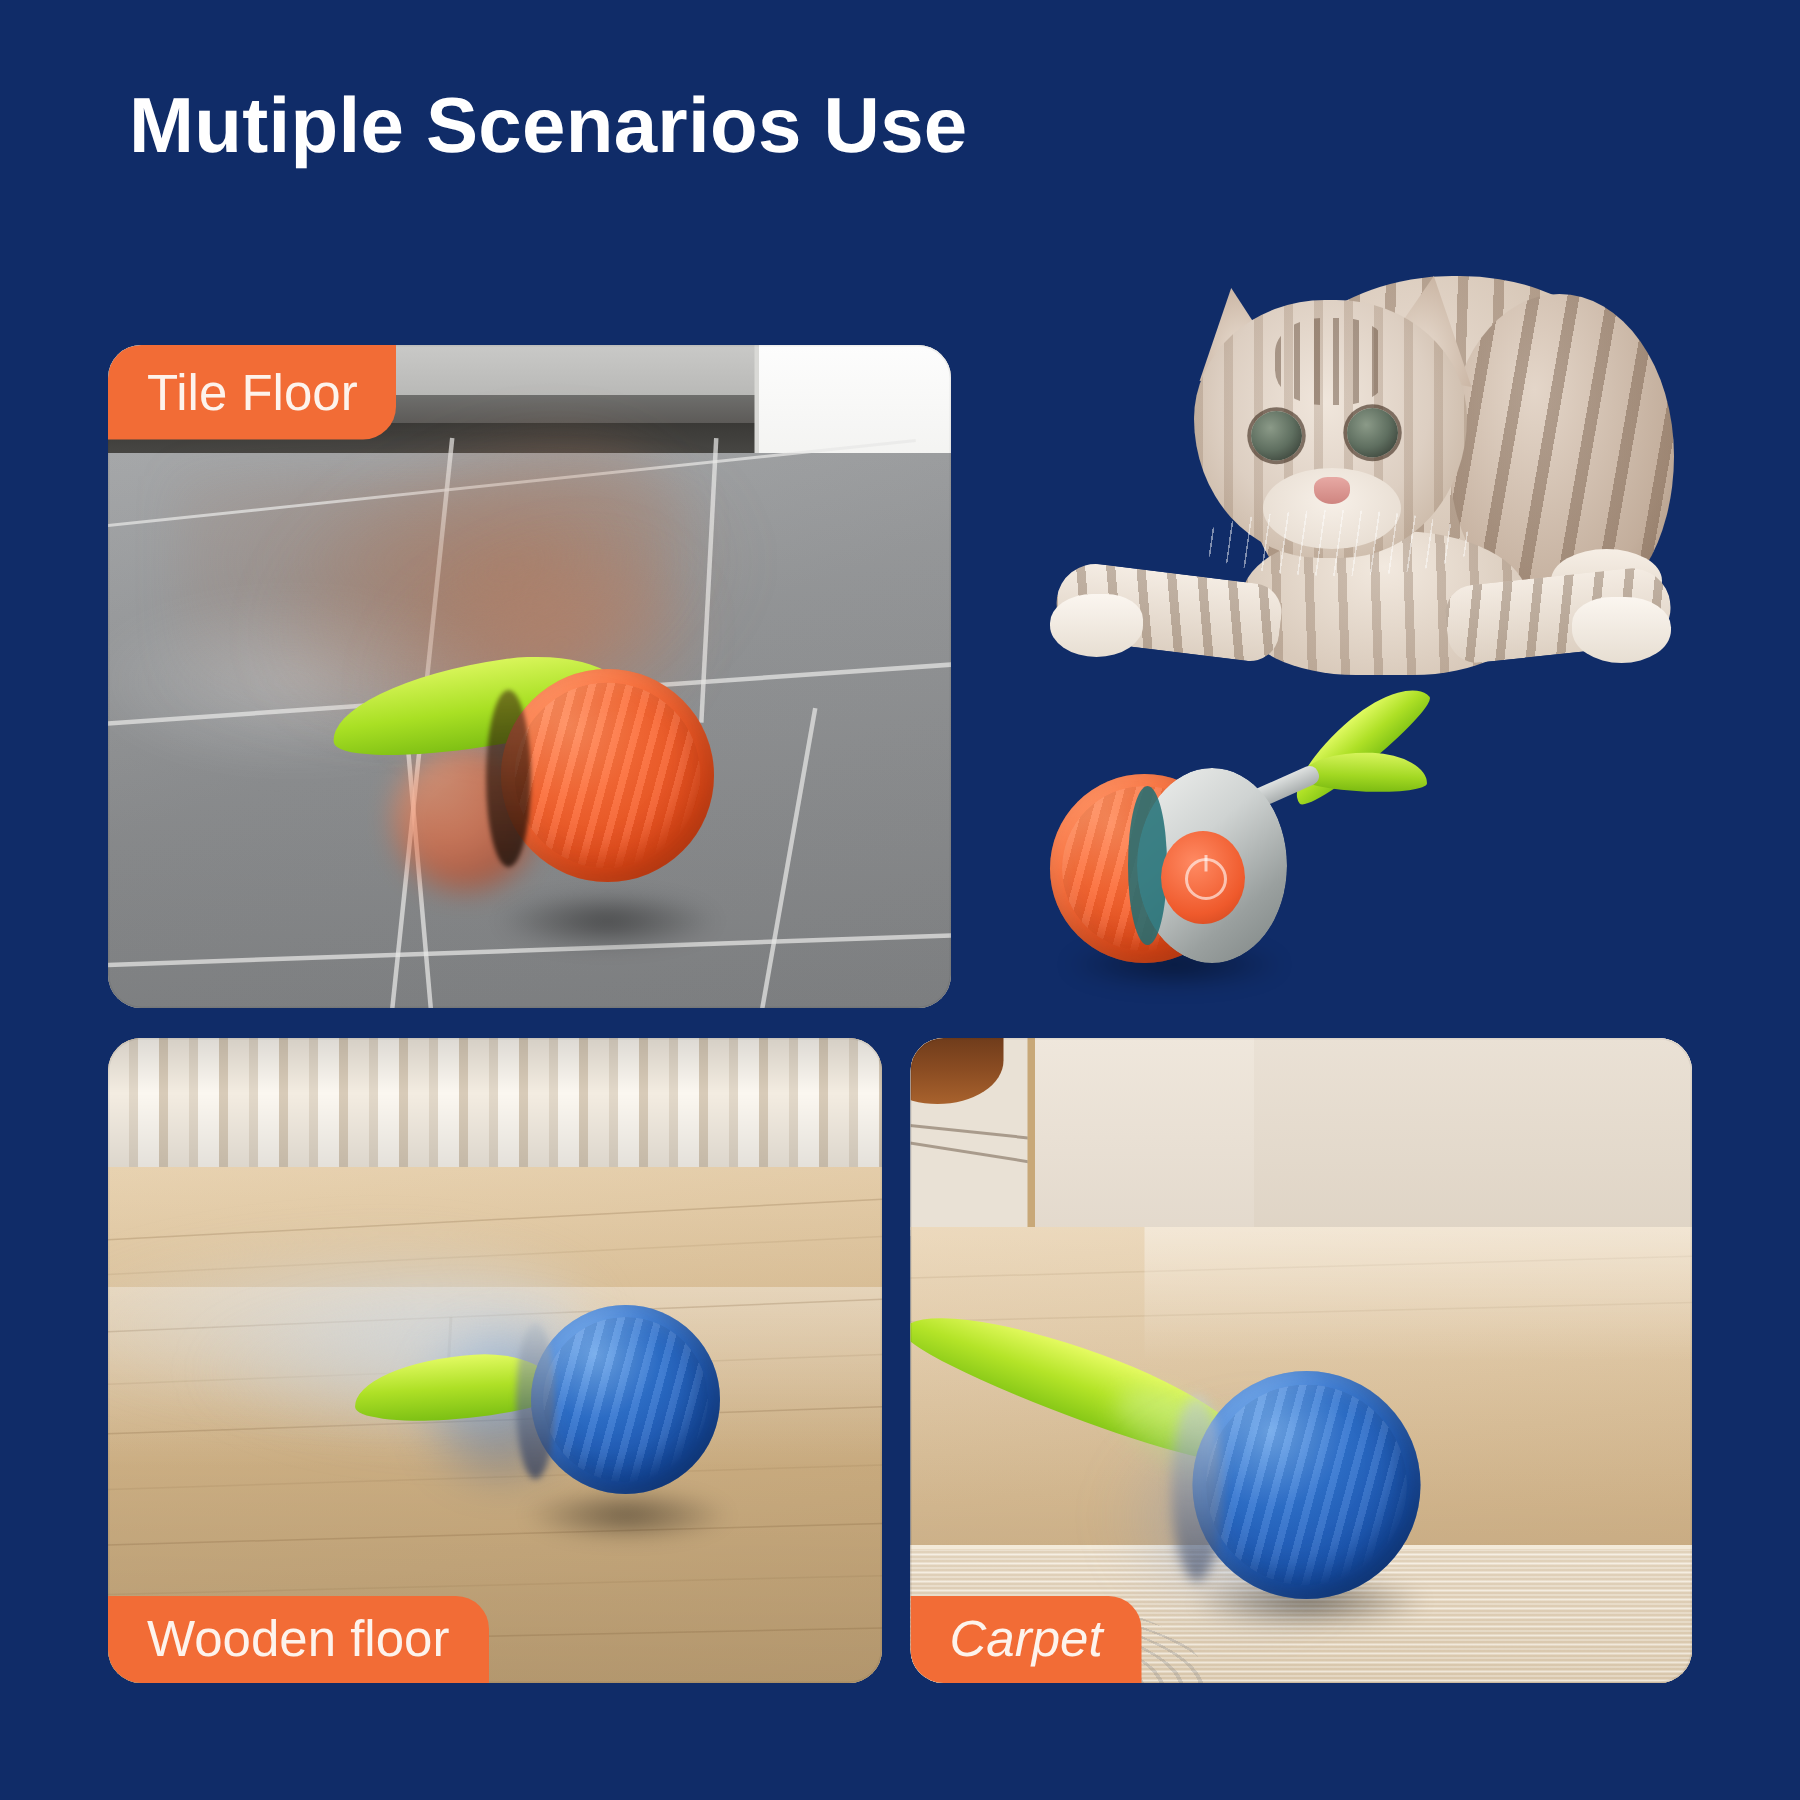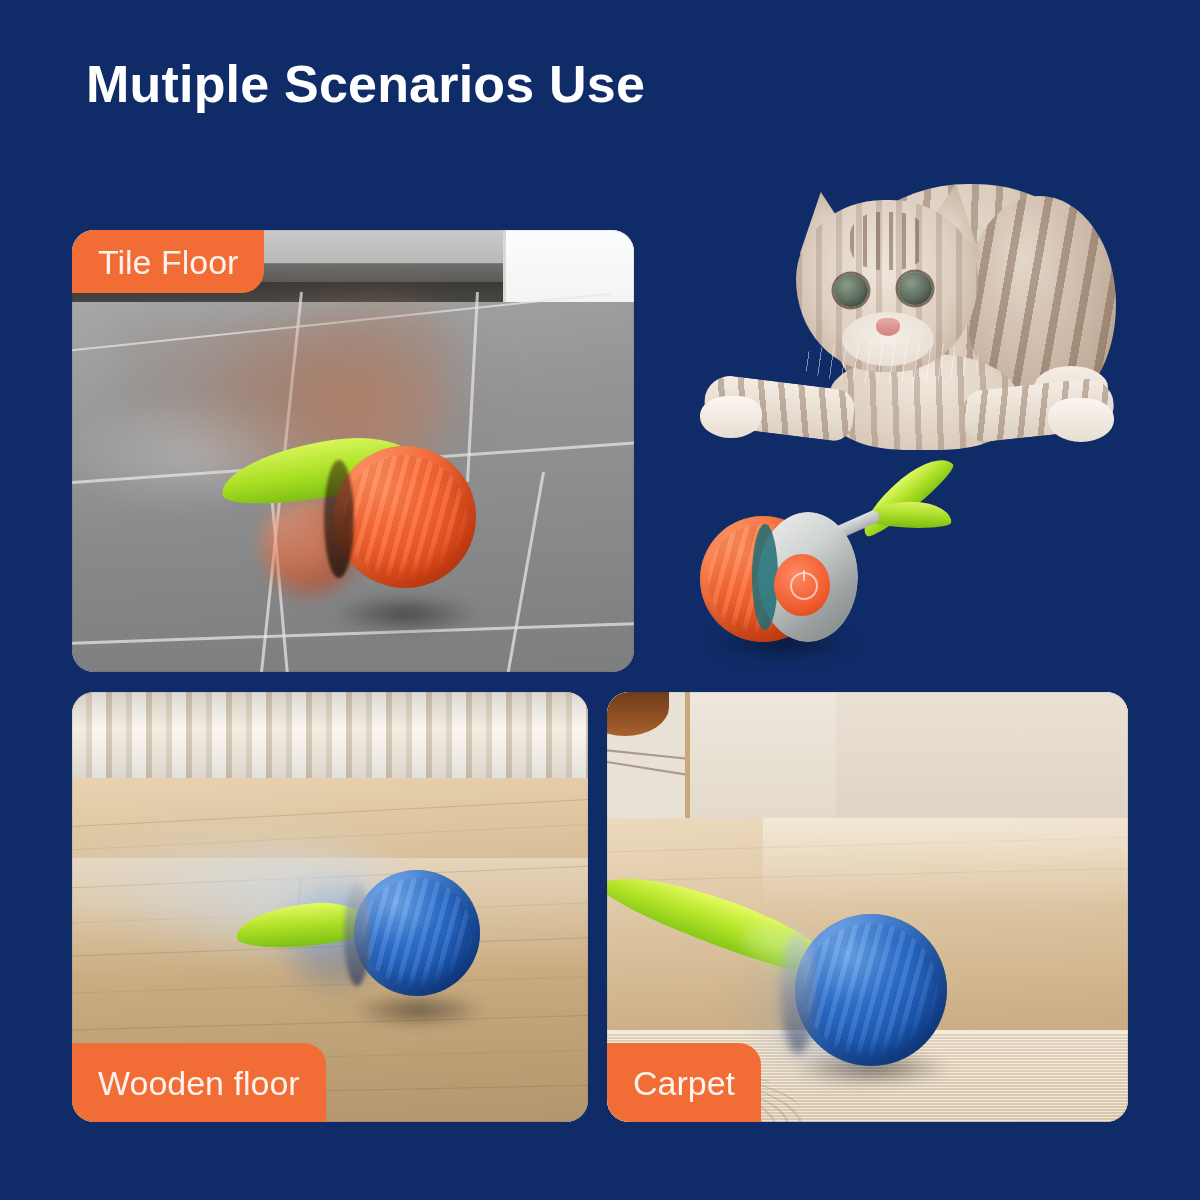--- a/index.html
+++ b/index.html
@@ -35,21 +35,21 @@
     font-size:34px;line-height:1;
     display:flex;align-items:center;
     padding:0 26px;
     white-space:nowrap;
   }
   .badge.tl{ 
     left:0;top:0;height:63px;
     border-radius:22px 0 22px 0;
   }
   .badge.bl{ 
-    left:0;bottom:0;height:79px;
+    left:0;bottom:0;height:58px;
     border-radius:0 22px 0 22px;
   }
 
   
   .tile-scene{background:linear-gradient(#8e9093,#9fa1a3);}
   .tile-wallband{
     position:absolute;left:0;top:0;width:100%;height:60px;
     background:linear-gradient(#c9c9c7 0%,#b9b9b7 55%,#6e6e6c 56%,#55524f 100%);
   }
   .tile-cab{
@@ -428,21 +428,21 @@
         <div style="position:absolute;left:272px;top:104px;width:26px;height:104px;border-radius:50%;
                     background:linear-gradient(180deg,rgba(180,190,200,.55),rgba(40,55,90,.7));filter:blur(2px);"></div>
       </div>
     </div>
     <div class="badge bl">
       <span>Wooden floor</span>
     </div>
     <div class="edge-shadow"></div>
   </div>
 
-  <div class="panel" style="left:607px;top:692px;width:521px;height:430px;">
+  <div class="panel" style="left:607px;top:692px;width:521px;height:430px;font-style:italic;">
     <div class="scene carpet-scene">
       <div class="carp-wall"></div>
       <div class="carp-wall-r"></div>
       <div class="carp-frame">
         <div class="art-brown"></div>
         <div class="art-l1" style="top:62px;transform:rotate(6deg);"></div>
         <div class="art-l2" style="top:76px;transform:rotate(9deg);"></div>
       </div>
 
       <div class="carp-floor">

